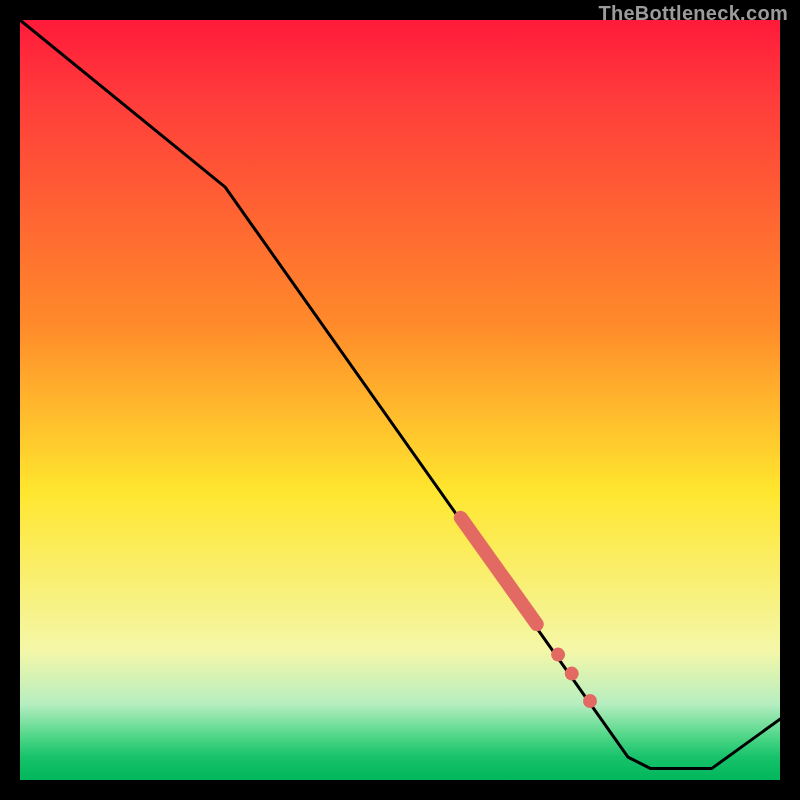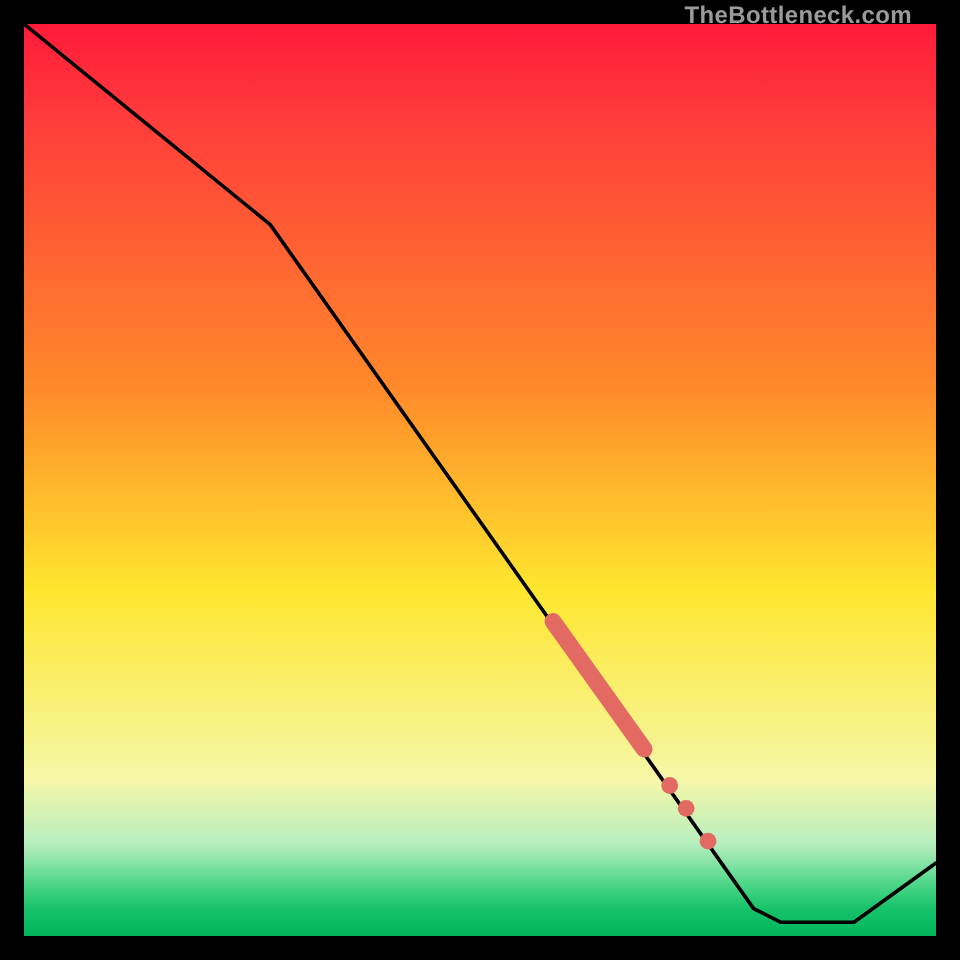--- a/index.html
+++ b/index.html
@@ -22,21 +22,21 @@
     position: absolute;
     left: 20px;
     top: 20px;
     width: 760px;
     height: 760px;
     overflow: hidden;
   }
   .watermark {
     position: absolute;
     top: 2px;
-    right: 40px;
+    right: 12px;
     font-family: Arial, Helvetica, sans-serif;
     font-size: 20px;
     font-weight: 600;
     color: #9b9b9b;
     letter-spacing: 0.3px;
   }
   svg {
     display: block;
   }
 </style>

